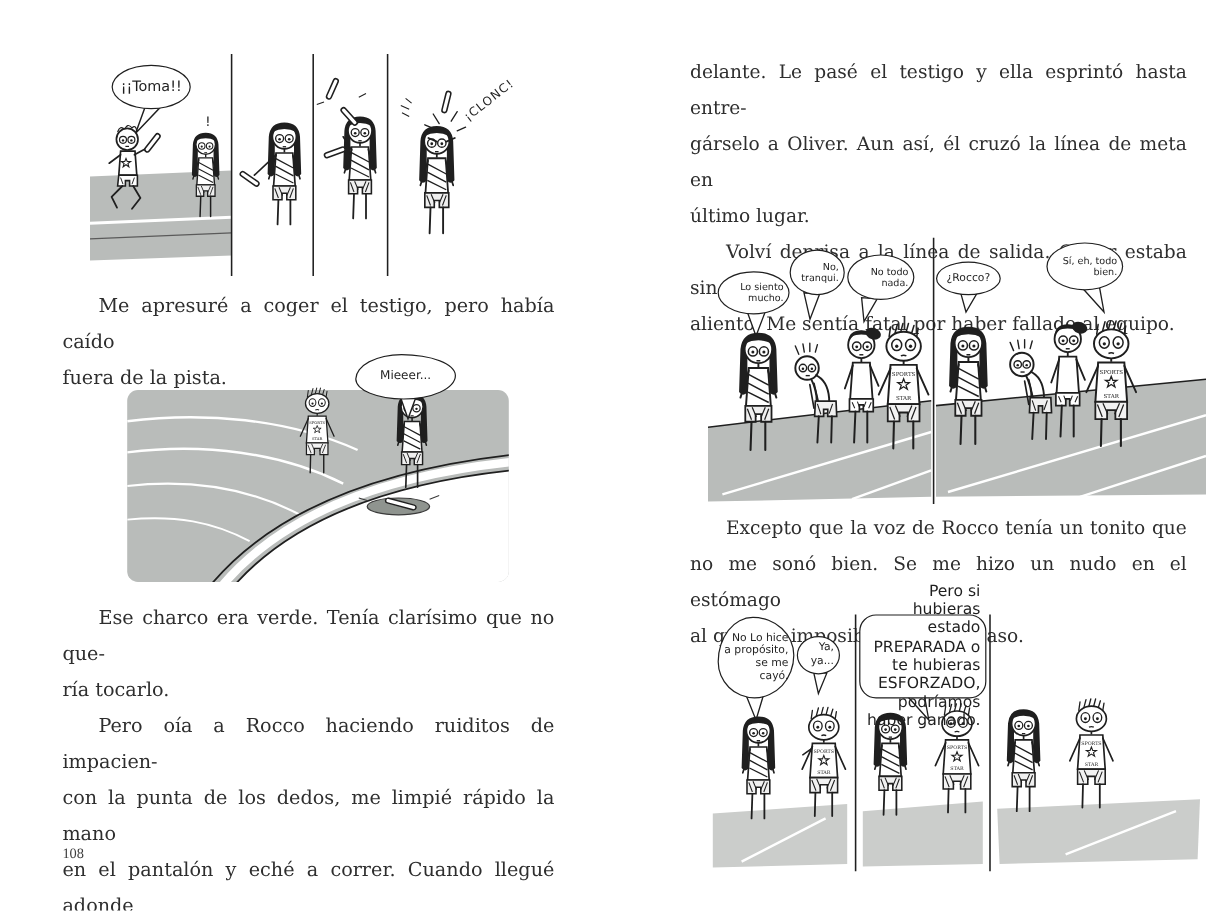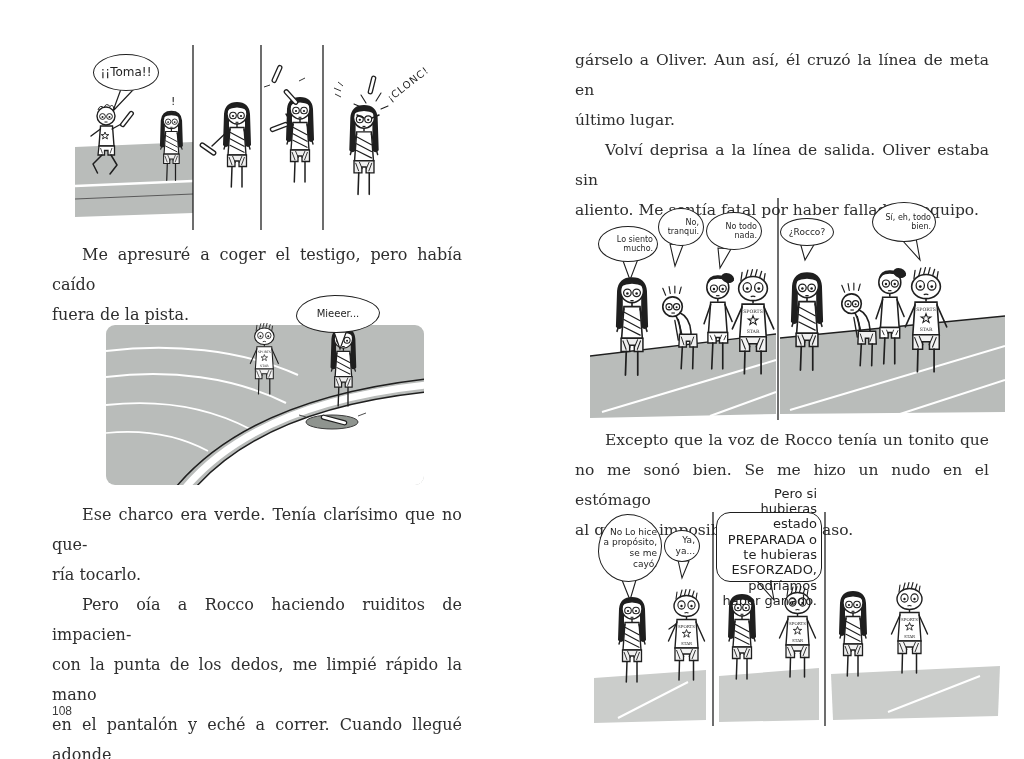--- a/index.html
+++ b/index.html
@@ -14,21 +14,21 @@
   .strip svg{position:absolute;left:0;top:0;}
   .bubble{position:absolute;background:#fff;border:1.5px solid #1f1f1f;
           display:flex;align-items:center;justify-content:center;text-align:right;
           font-family:"DejaVu Sans", sans-serif;color:#1f1f1f;line-height:1.18;
           padding:2px 4px;box-sizing:border-box;}
   .rounder{border-radius:50%;}
   .cloudy{border-radius:46% 54% 52% 48% / 55% 47% 53% 45%;}
   .boxy{border-radius:14px;}
   .sfx{position:absolute;font-family:"DejaVu Sans", sans-serif;color:#1f1f1f;
        font-size:10px;letter-spacing:1px;transform:rotate(-38deg);}
-  .pagenum{position:absolute;font-family:Liberation Sans, sans-serif;font-size:12px;color:#3c3c3c;}
+  .pagenum{position:absolute;font-family:Liberation Serif, serif;font-size:12px;color:#3c3c3c;}
 </style>
 </head>
 <body>
 
 <div id="canvas">
 
   <svg width="0" height="0" style="position:absolute">
     <defs>
       <g id="fig-girl">
         <path d="M20,2 Q8,2 7,14 L6,45 Q9,49 12,45 L12,17 Q15,11 20,11 Q25,11 28,17 L28,45 Q31,49 34,45 L33,14 Q32,2 20,2 Z" fill="#1f1f1f"></path>
@@ -191,20 +191,21 @@
     <div class="ln">ría tocarlo.</div>
     <div class="ln just ind">Pero oía a Rocco haciendo ruiditos de impacien-</div>
     <div class="ln just">con la punta de los dedos, me limpié rápido la mano</div>
     <div class="ln just">en el pantalón y eché a correr. Cuando llegué adonde</div>
 
   </div>
 
   <div class="pagenum" style="left:52px;top:704px">108</div>
 
   <div class="bodytext bodytext-r" style="left:575px;top:45px">
+    <div class="ln just">delante. Le pasé el testigo y ella esprintó hasta entre-</div>
     <div class="ln just">gárselo a Oliver. Aun así, él cruzó la línea de meta en</div>
     <div class="ln">último lugar.</div>
     <div class="ln just ind">Volví deprisa a la línea de salida. Oliver estaba sin</div>
     <div class="ln">aliento. Me sentía fatal por haber fallado al equipo.</div>
   </div>
 
   <div class="strip" style="left:590px;top:198px;width:415px;height:222px">
     <svg width="415" height="222" viewBox="0 0 415 222">
       <polygon points="0,158 186,136 186,216 0,220" fill="#b9bcba"></polygon>
       <path d="M0,158 L186,136" stroke="#1f1f1f" stroke-width="1.3" fill="none"></path>

